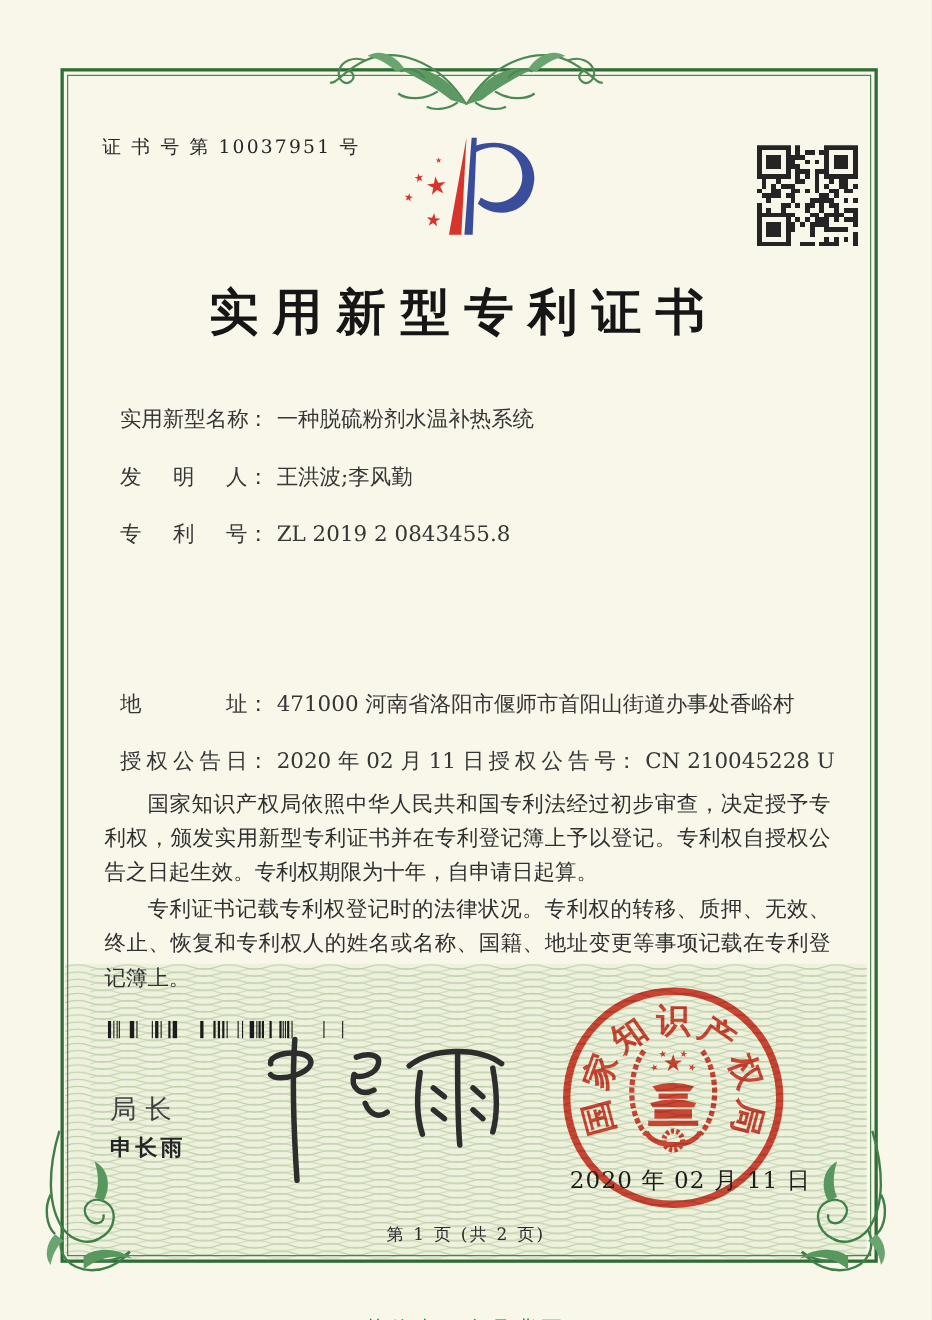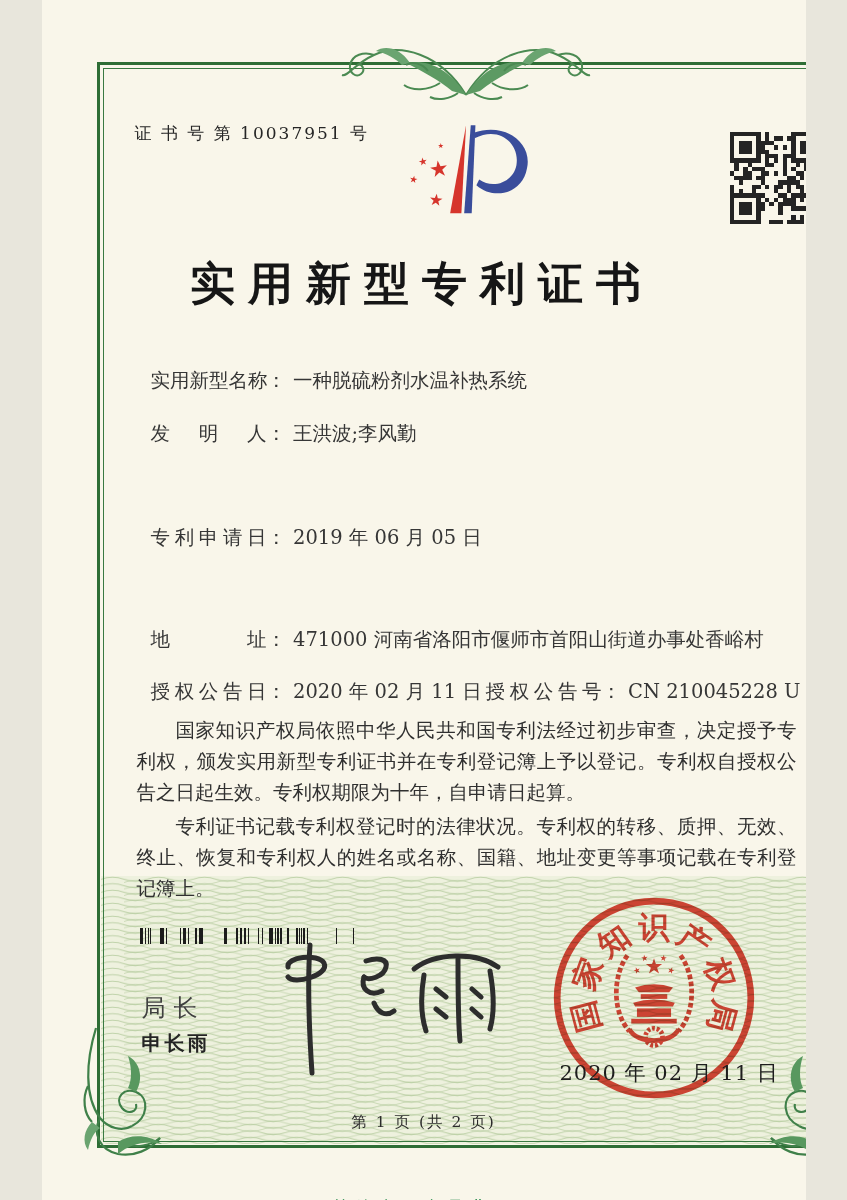--- a/index.html
+++ b/index.html
@@ -1,16 +1,16 @@
 <!DOCTYPE html>
 <html><head>
 <meta charset="utf-8">
 <style>
   html,body{margin:0;padding:0;background:#e8e6dc;}
-  .page{position:relative;width:764px;height:1200px;margin:0 auto;background:#f9f6ea;
+  .page{position:relative;width:847px;height:1200px;margin:0 auto;background:#f9f6ea;
         overflow:hidden;font-family:"DejaVu Serif","Liberation Serif",serif;color:#2b2b2b;}
   .abs{position:absolute;}
 
   
   .frame-outer{position:absolute;left:55px;top:62px;width:737px;height:1080px;
                border:3px solid #2e6d35;z-index:2;pointer-events:none;}
   .frame-inner{position:absolute;inset:3px;border:1px solid #3a7a42;}
 
   
   .band{left:59px;top:876px;width:729px;height:268px;z-index:1;}
@@ -358,22 +358,22 @@
   </svg>
 
   <div class="abs title">实用新型专利证书</div>
 
   <div class="frow" style="top:367px">
     <span class="flabel">实用新型名称</span><span class="fcolon">：</span><span class="fvalue">一种脱硫粉剂水温补热系统</span>
   </div>
   <div class="frow" style="top:420px">
     <span class="flabel">发明人</span><span class="fcolon">：</span><span class="fvalue">王洪波;李风勤</span>
   </div>
-  <div class="frow" style="top:524px">
-    <span class="flabel">专利申请日</span><span class="fcolon">：</span><span class="fvalue">2019 年 06 月 05 日</span>
+  <div class="frow" style="top:472px">
+    <span class="flabel">专利号</span><span class="fcolon">：</span><span class="fvalue">ZL 2019 2 0843455.8</span>
   </div>
   <div class="frow" style="top:626px">
     <span class="flabel">地址</span><span class="fcolon">：</span><span class="fvalue">471000 河南省洛阳市偃师市首阳山街道办事处香峪村</span>
   </div>
   <div class="frow" style="top:678px">
     <span class="flabel">授权公告日</span><span class="fcolon">：</span><span class="fvalue">2020 年 02 月 11 日</span>
     <span class="fcol2">
       <span class="flabel">授权公告号</span><span class="fcolon">：</span><span class="fvalue">CN 210045228 U</span>
     </span>
   </div>

